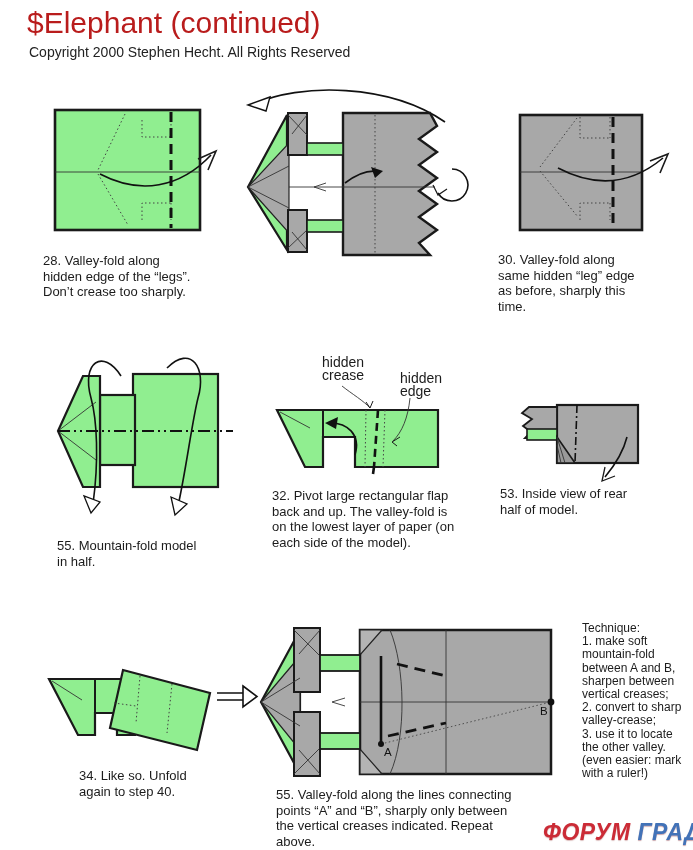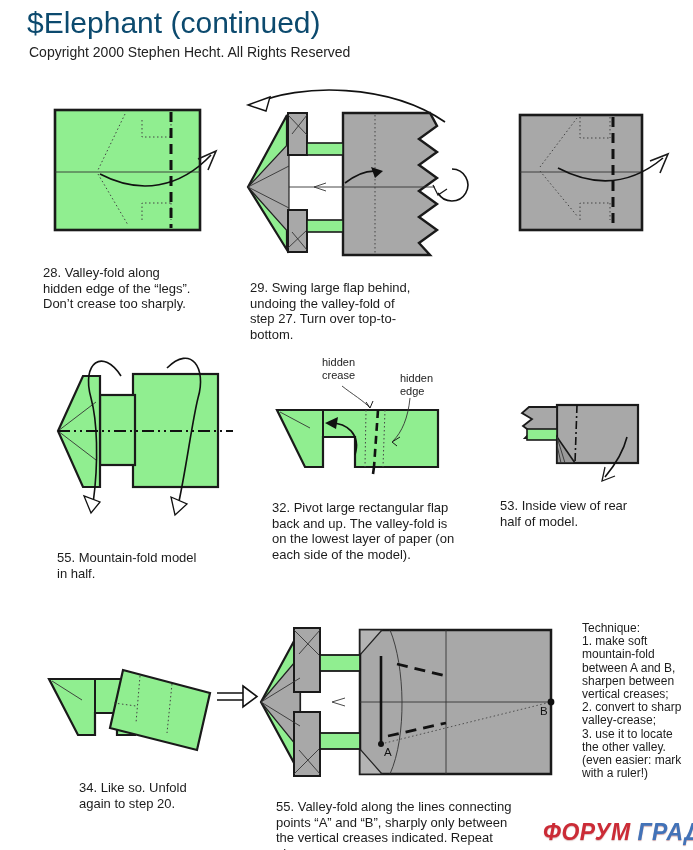--- a/index.html
+++ b/index.html
@@ -6,30 +6,30 @@
     --green:#90ee90; --gray:#a8a8a8; --gray2:#b6b6b6; --ink:#1a1a1a;
     --wred:#cb2b36; --wblue:#4273b8;
   }
   html,body{margin:0;padding:0;background:#fff;}
   .page{
     position:relative; width:693px; height:850px; background:#ffffff;
     font-family:"Liberation Sans", sans-serif; color:#1c1c1c; overflow:hidden;
   }
   .title{
     position:absolute; left:27px; top:6px; font-size:30px; font-weight:400;
-    letter-spacing:0px; color:#0c4a6e; margin:0;
+    letter-spacing:0px; color:#b91c1c; margin:0;
   }
   .copyright{
     position:absolute; left:29px; top:44px; font-size:14px; color:#222;
   }
   .caption{
-    position:absolute; font-size:13px; line-height:15.5px; white-space:pre-line; color:#1c1c1c;margin-top:12px;
+    position:absolute; font-size:13px; line-height:15.5px; white-space:pre-line; color:#1c1c1c;
   }
   .small-label{
-    position:absolute; font-size:11px; line-height:13px; white-space:pre-line; color:#1c1c1c;
+    position:absolute; font-size:14px; line-height:13px; white-space:pre-line; color:#1c1c1c;
   }
   .technique{
     position:absolute; left:574px; top:622px; width:116px;
     font-size:12px; line-height:13.2px; white-space:pre-line; color:#1c1c1c;margin-left:8px;
   }
   .watermark{
     position:absolute; left:543px; top:819px; font-size:23px; font-style:italic;
     font-weight:800; letter-spacing:0.5px; white-space:nowrap;
   }
   .watermark .w1{color:var(--wred); text-shadow:0 1px 1px rgba(120,0,0,.25);text-align:right;}
@@ -78,35 +78,35 @@
     <path d="M8,99 L49,55 L49,145 Z" fill="var(--gray)" stroke="#222" stroke-width="1.2"></path>
     <rect x="48" y="25" width="19" height="42" fill="var(--gray)" stroke="var(--ink)" stroke-width="2"></rect>
     <rect x="48" y="122" width="19" height="42" fill="var(--gray)" stroke="var(--ink)" stroke-width="2"></rect>
     <path class="thin" d="M48,27 L67,47 M67,27 L52,46 M48,160 L67,142 M67,162 L52,144"></path>
     <rect x="67" y="55" width="36" height="12" fill="var(--green)" stroke="var(--ink)" stroke-width="1.6"></rect>
     <rect x="67" y="132" width="36" height="12" fill="var(--green)" stroke="var(--ink)" stroke-width="1.6"></rect>
     <path class="thin" d="M8,99 L49,78 M8,99 L49,120"></path>
     <path class="arrowline" stroke-width="1.3" d="M212,81 A16,16 0 1 1 198,105"></path>
     <path class="outline" stroke-width="1.2" d="M193,97 L198,107 L207,101"></path>
   </svg>
-  <div class="caption" style="left:250px;top:268px">29.  Swing large flap behind,
-undoing the valley-fold of
-step 27.  Turn over top-to-
-bottom.</div>
 
   <svg style="left:503px;top:103px" width="190" height="135" viewBox="0 0 190 135">
     <rect x="17" y="12" width="122" height="115" fill="var(--gray)" stroke="var(--ink)" stroke-width="2.6"></rect>
     <line class="thin" x1="17" y1="69" x2="139" y2="69"></line>
     <path class="dotted" d="M74,15 L37,64 M37,68 L75,114"></path>
     <path class="dotted" d="M77,14 V35 H107 M107,14 V35"></path>
     <path class="dotted" d="M77,117 V100 H107 M107,100 V117"></path>
     <line class="valley" x1="110" y1="14" x2="110" y2="125"></line>
     <path class="arrowline" d="M55,65 C95,86 130,80 160,55"></path>
     <path class="outline" stroke-width="1.6" d="M147,58 L165,51 L157,70"></path>
   </svg>
+  <div class="caption" style="left:498px;top:252px">30.  Valley-fold along
+same hidden “leg” edge
+as before, sharply this
+time.</div>
 
   <svg style="left:45px;top:356px" width="215" height="190" viewBox="0 0 215 190">
     <rect x="88" y="18" width="85" height="113" fill="var(--green)" stroke="var(--ink)" stroke-width="2.2"></rect>
     <rect x="55" y="39" width="35" height="70" fill="var(--green)" stroke="var(--ink)" stroke-width="2.2"></rect>
     <polygon points="13,75 38,20 55,20 55,131 38,131" fill="var(--green)" stroke="var(--ink)" stroke-width="2.2"></polygon>
     <path class="thin" d="M13,75 L51,46 M13,75 L51,104"></path>
     <line class="mountain" x1="13" y1="75" x2="188" y2="75"></line>
     <path class="arrowline" stroke-width="1.4" d="M76,20 C58,-8 36,6 46,42 C52,64 54,104 48,148"></path>
     <polygon points="46,157 39,140 55,146" fill="#fff" stroke="#111" stroke-width="1.3"></polygon>
     <path class="arrowline" stroke-width="1.4" d="M122,12 C146,-12 162,12 153,42 C147,66 141,114 133,150"></path>
@@ -154,21 +154,21 @@
   <svg style="left:38px;top:643px" width="224" height="120" viewBox="0 0 224 120">
     <path d="M11,36 L97,36 L97,92 L79,92 L79,70 L57,70 L57,92 L40,92 Z" fill="var(--green)" stroke="var(--ink)" stroke-width="2.2"></path>
     <line x1="57" y1="36" x2="57" y2="70" stroke="var(--ink)" stroke-width="2"></line>
     <path class="thin" d="M14,38 L44,57"></path>
     <polygon points="85,27 172,50 159,107 72,85" fill="var(--green)" stroke="var(--ink)" stroke-width="2.2"></polygon>
     <path class="dotted" d="M102,33 L98,80 M134,41 L129,90 M76,60 L98,63"></path>
     <path d="M179,50 H205 M179,57 H205" stroke="#111" stroke-width="1.6" fill="none"></path>
     <polygon points="205,43 219,53.5 205,64" fill="#fff" stroke="#111" stroke-width="1.6"></polygon>
   </svg>
   <div class="caption" style="left:79px;top:768px">34.  Like so.  Unfold
-again to step 20.</div>
+again to step 40.</div>
 
   <svg style="left:253px;top:616px" width="325" height="170" viewBox="0 0 325 170">
     <rect x="107" y="14" width="191" height="144" fill="var(--gray)" stroke="var(--ink)" stroke-width="2.5"></rect>
     <path d="M107,14 L129,14 L107,39 Z" fill="#b4b4b4" stroke="#222" stroke-width="1.2"></path>
     <path d="M107,158 L129,158 L107,133 Z" fill="#b4b4b4" stroke="#222" stroke-width="1.2"></path>
     <path d="M8,86 L47,14 L47,158 Z" fill="var(--green)" stroke="var(--ink)" stroke-width="2.2"></path>
     <path d="M8,86 L47,40 L47,134 Z" fill="var(--gray)" stroke="#222" stroke-width="1.2"></path>
     <rect x="41" y="12" width="26" height="64" fill="var(--gray)" stroke="var(--ink)" stroke-width="2"></rect>
     <rect x="41" y="96" width="26" height="64" fill="var(--gray)" stroke="var(--ink)" stroke-width="2"></rect>
     <path class="thin" d="M41,14 L67,40 M67,14 L46,38 M41,158 L67,132 M67,158 L46,134"></path>

